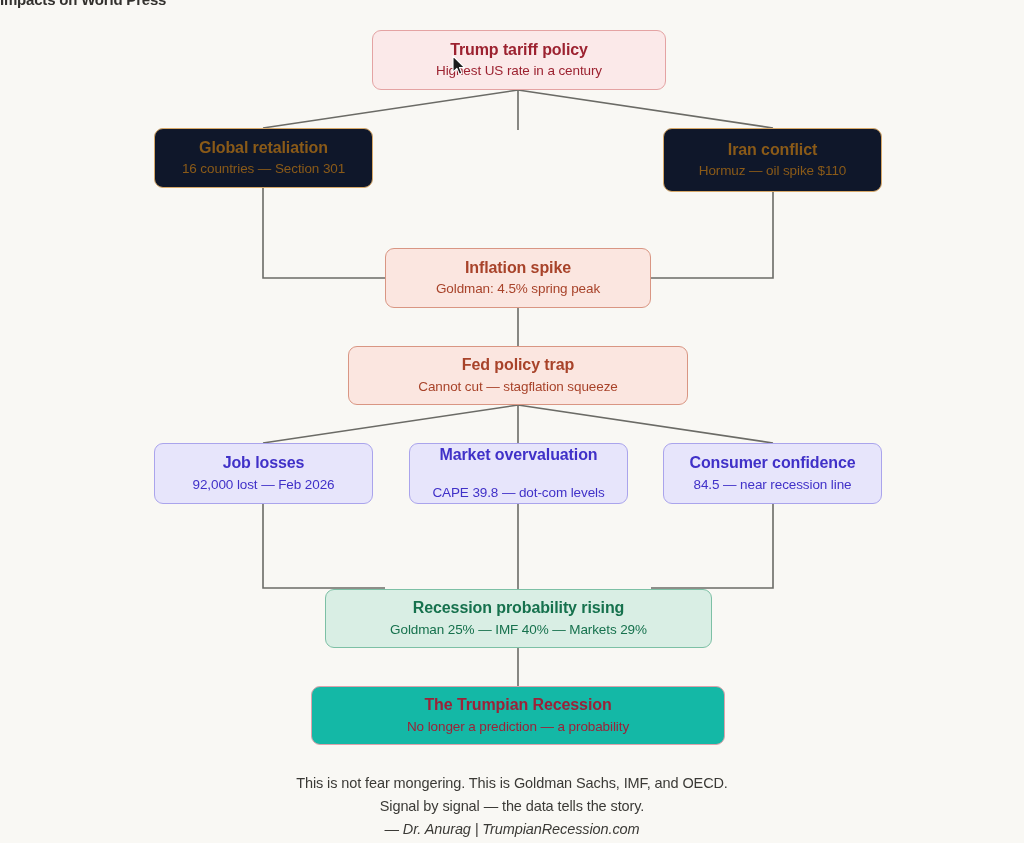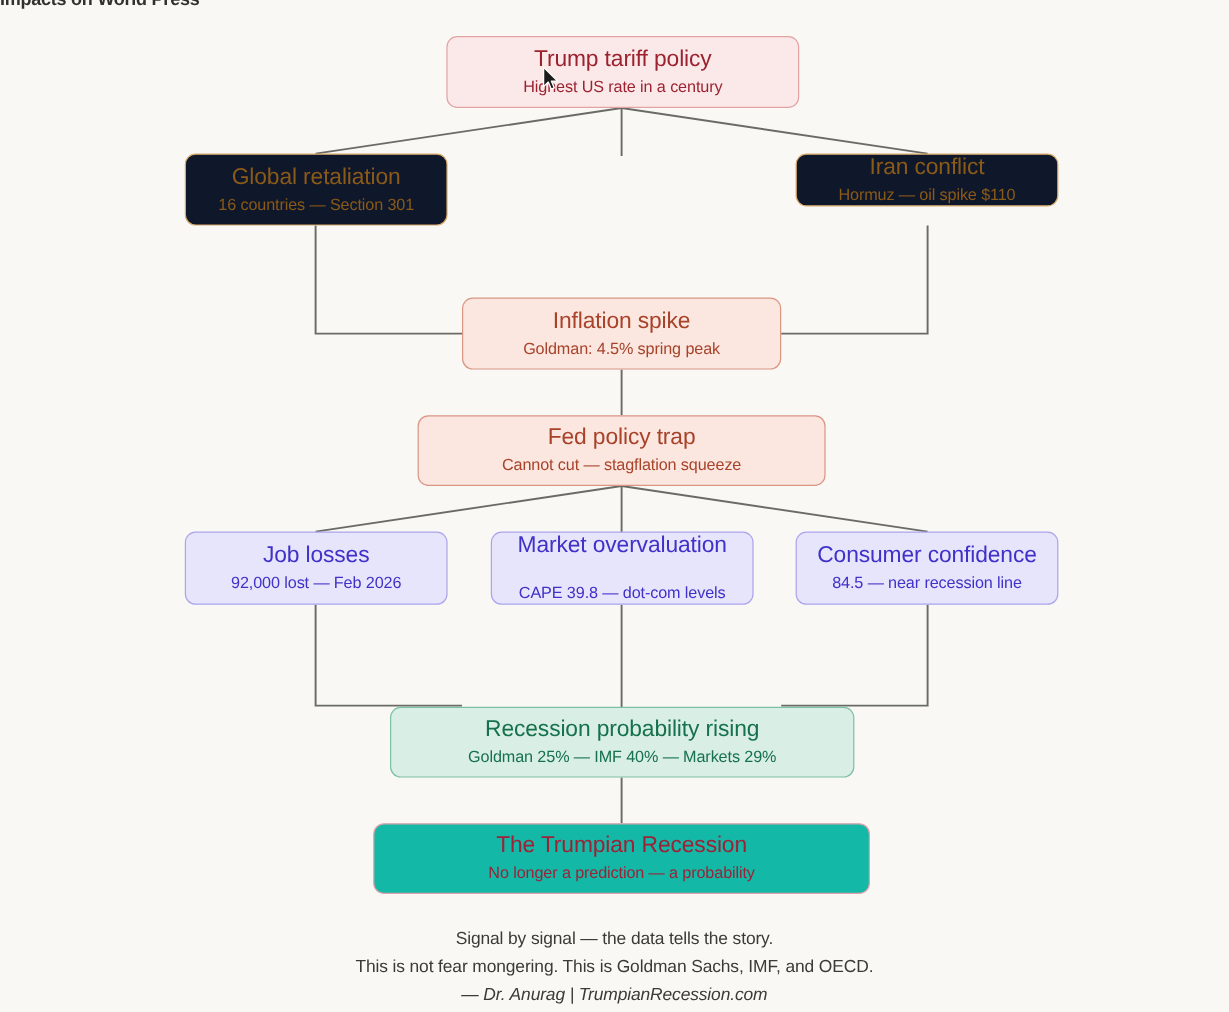--- a/index.html
+++ b/index.html
@@ -48,22 +48,22 @@
     border-width: 1px;
     border-style: solid;
     display: flex;
     flex-direction: column;
     align-items: center;
     justify-content: center;
     text-align: center;
     padding: 0 10px;
   }
   .node .title {
-    font-size: 19px;
-    font-weight: normal;
+    font-size: 16px;
+    font-weight: bold;
     line-height: 1.15;
     letter-spacing: -0.1px;
   }
   .node .sub {
     font-size: 13.5px;
     font-weight: normal;
     line-height: 1.2;
     margin-top: 4px;
     letter-spacing: -0.1px;
   }
@@ -138,21 +138,21 @@
   <div class="node v-rose" style="left:372px; top:30px; width:294px; height:60px;">
     <div class="title">Trump tariff policy</div>
     <div class="sub">Highest US rate in a century</div>
   </div>
 
   <div class="node v-cream" style="left:154px; top:128px; width:219px; height:60px;">
     <div class="title">Global retaliation</div>
     <div class="sub">16 countries — Section 301</div>
   </div>
 
-  <div class="node v-cream" style="left:663px; top:128px; width:219px; height:44px;">
+  <div class="node v-cream" style="left:663px; top:128px; width:219px; height:64px;">
     <div class="title">Iran conflict</div>
     <div class="sub">Hormuz — oil spike $110</div>
   </div>
 
   <div class="node v-salmon" style="left:385px; top:248px; width:266px; height:60px;">
     <div class="title">Inflation spike</div>
     <div class="sub">Goldman: 4.5% spring peak</div>
   </div>
 
   <div class="node v-salmon" style="left:348px; top:346px; width:340px; height:59px;">
@@ -179,22 +179,22 @@
     <div class="title">Recession probability rising</div>
     <div class="sub">Goldman 25% — IMF 40% — Markets 29%</div>
   </div>
 
   <div class="node v-pink" style="left:311px; top:686px; width:414px; height:59px;">
     <div class="title">The Trumpian Recession</div>
     <div class="sub">No longer a prediction — a probability</div>
   </div>
 
   <div class="footer">
+    <div>This is not fear mongering. This is Goldman Sachs, IMF, and OECD.</div>
     <div>Signal by signal — the data tells the story.</div>
-    <div>This is not fear mongering. This is Goldman Sachs, IMF, and OECD.</div>
     <div class="credit">— Dr. Anurag | TrumpianRecession.com</div>
   </div>
 
   <svg id="cursor" viewBox="0 0 14 21" xmlns="http://www.w3.org/2000/svg" style="left: 452px; top: 55px;">
     <path d="M1 1 L1 17.2 L4.9 13.4 L7.4 19.3 L9.9 18.2 L7.5 12.6 L12.6 12.6 Z" fill="#1c1c1c" stroke="#ffffff" stroke-width="1.1" stroke-linejoin="round"></path>
   </svg>
 
 </div>
 
 </body></html>

